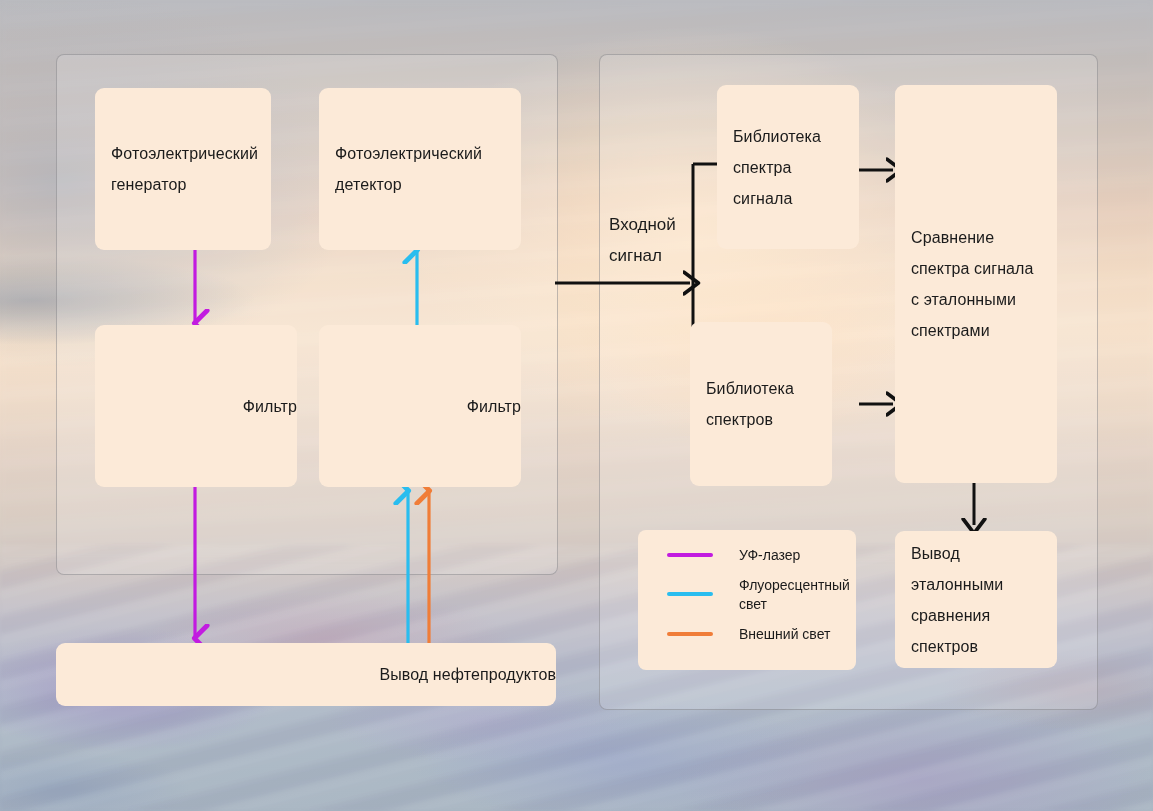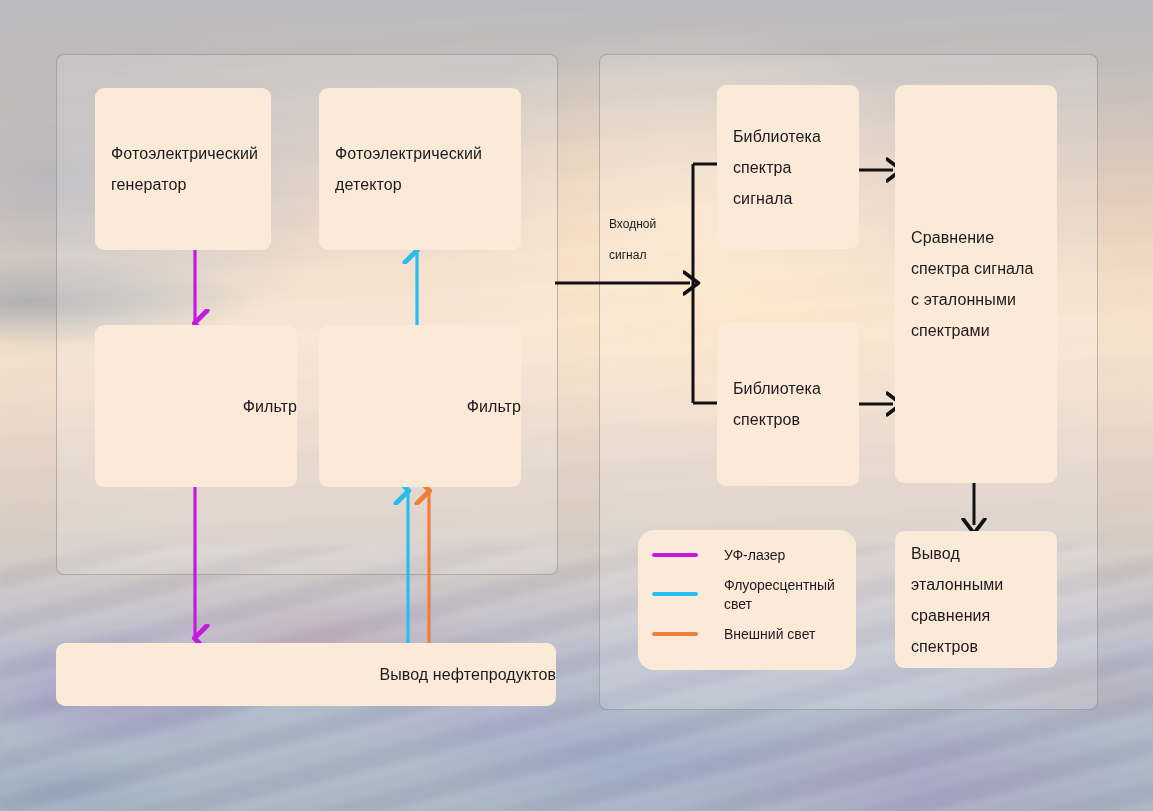--- a/index.html
+++ b/index.html
@@ -104,23 +104,23 @@
     letter-spacing: 0.1px;
   }
   .card.pad  { padding: 0 16px; }
   .card.ctr  { justify-content: flex-end; text-align: center; }
   .card .txt { display: block; }
 
   
   #legend {
     position: absolute;
     background: #fcead8;
-    border-radius: 16px;
+    border-radius: 8px;
     box-sizing: border-box;
-    padding: 16px 14px 14px 14px;
+    padding: 16px 14px 14px 29px;
   }
   .leg-row {
     display: flex;
     align-items: flex-start;
     margin-bottom: 11px;
   }
   .leg-row:last-child { margin-bottom: 8px; }
   .leg-swatch {
     width: 46px;
     height: 4px;
@@ -132,21 +132,21 @@
   .leg-label {
     font-size: 14px;
     line-height: 19px;
     color: #1b1b1b;
     max-width: 122px;
   }
 
   
   .flow-label {
     position: absolute;
-    font-size: 12px;
+    font-size: 17px;
     line-height: 31px;
     color: #1b1b1b;
   }
 
   svg.overlay {
     position: absolute;
     inset: 0;
     width: 1153px;
     height: 811px;
     pointer-events: none;
@@ -245,21 +245,21 @@
 
   <div class="flow-label" style="left:609px; top:209px; width:90px;">
     <div>Входной</div>
     <div>сигнал</div>
   </div>
 
   <div class="card pad" style="left:717px; top:85px; width:142px; height:164px;">
     <span class="txt">Библиотека спектра сигнала</span>
   </div>
 
-  <div class="card pad" style="left:717px; top:322px; width:142px; height:164px;">
+  <div class="card pad" style="left:690px; top:322px; width:142px; height:164px;">
     <span class="txt">Библиотека спектров</span>
   </div>
 
   <div class="card pad" style="left:895px; top:85px; width:162px; height:398px;">
     <span class="txt">Сравнение спектра сигнала с эталонными спектрами</span>
   </div>
 
   <div class="card pad" style="left:895px; top:531px; width:162px; height:137px;">
     <span class="txt">Вывод эталонными сравнения спектров</span>
   </div>

